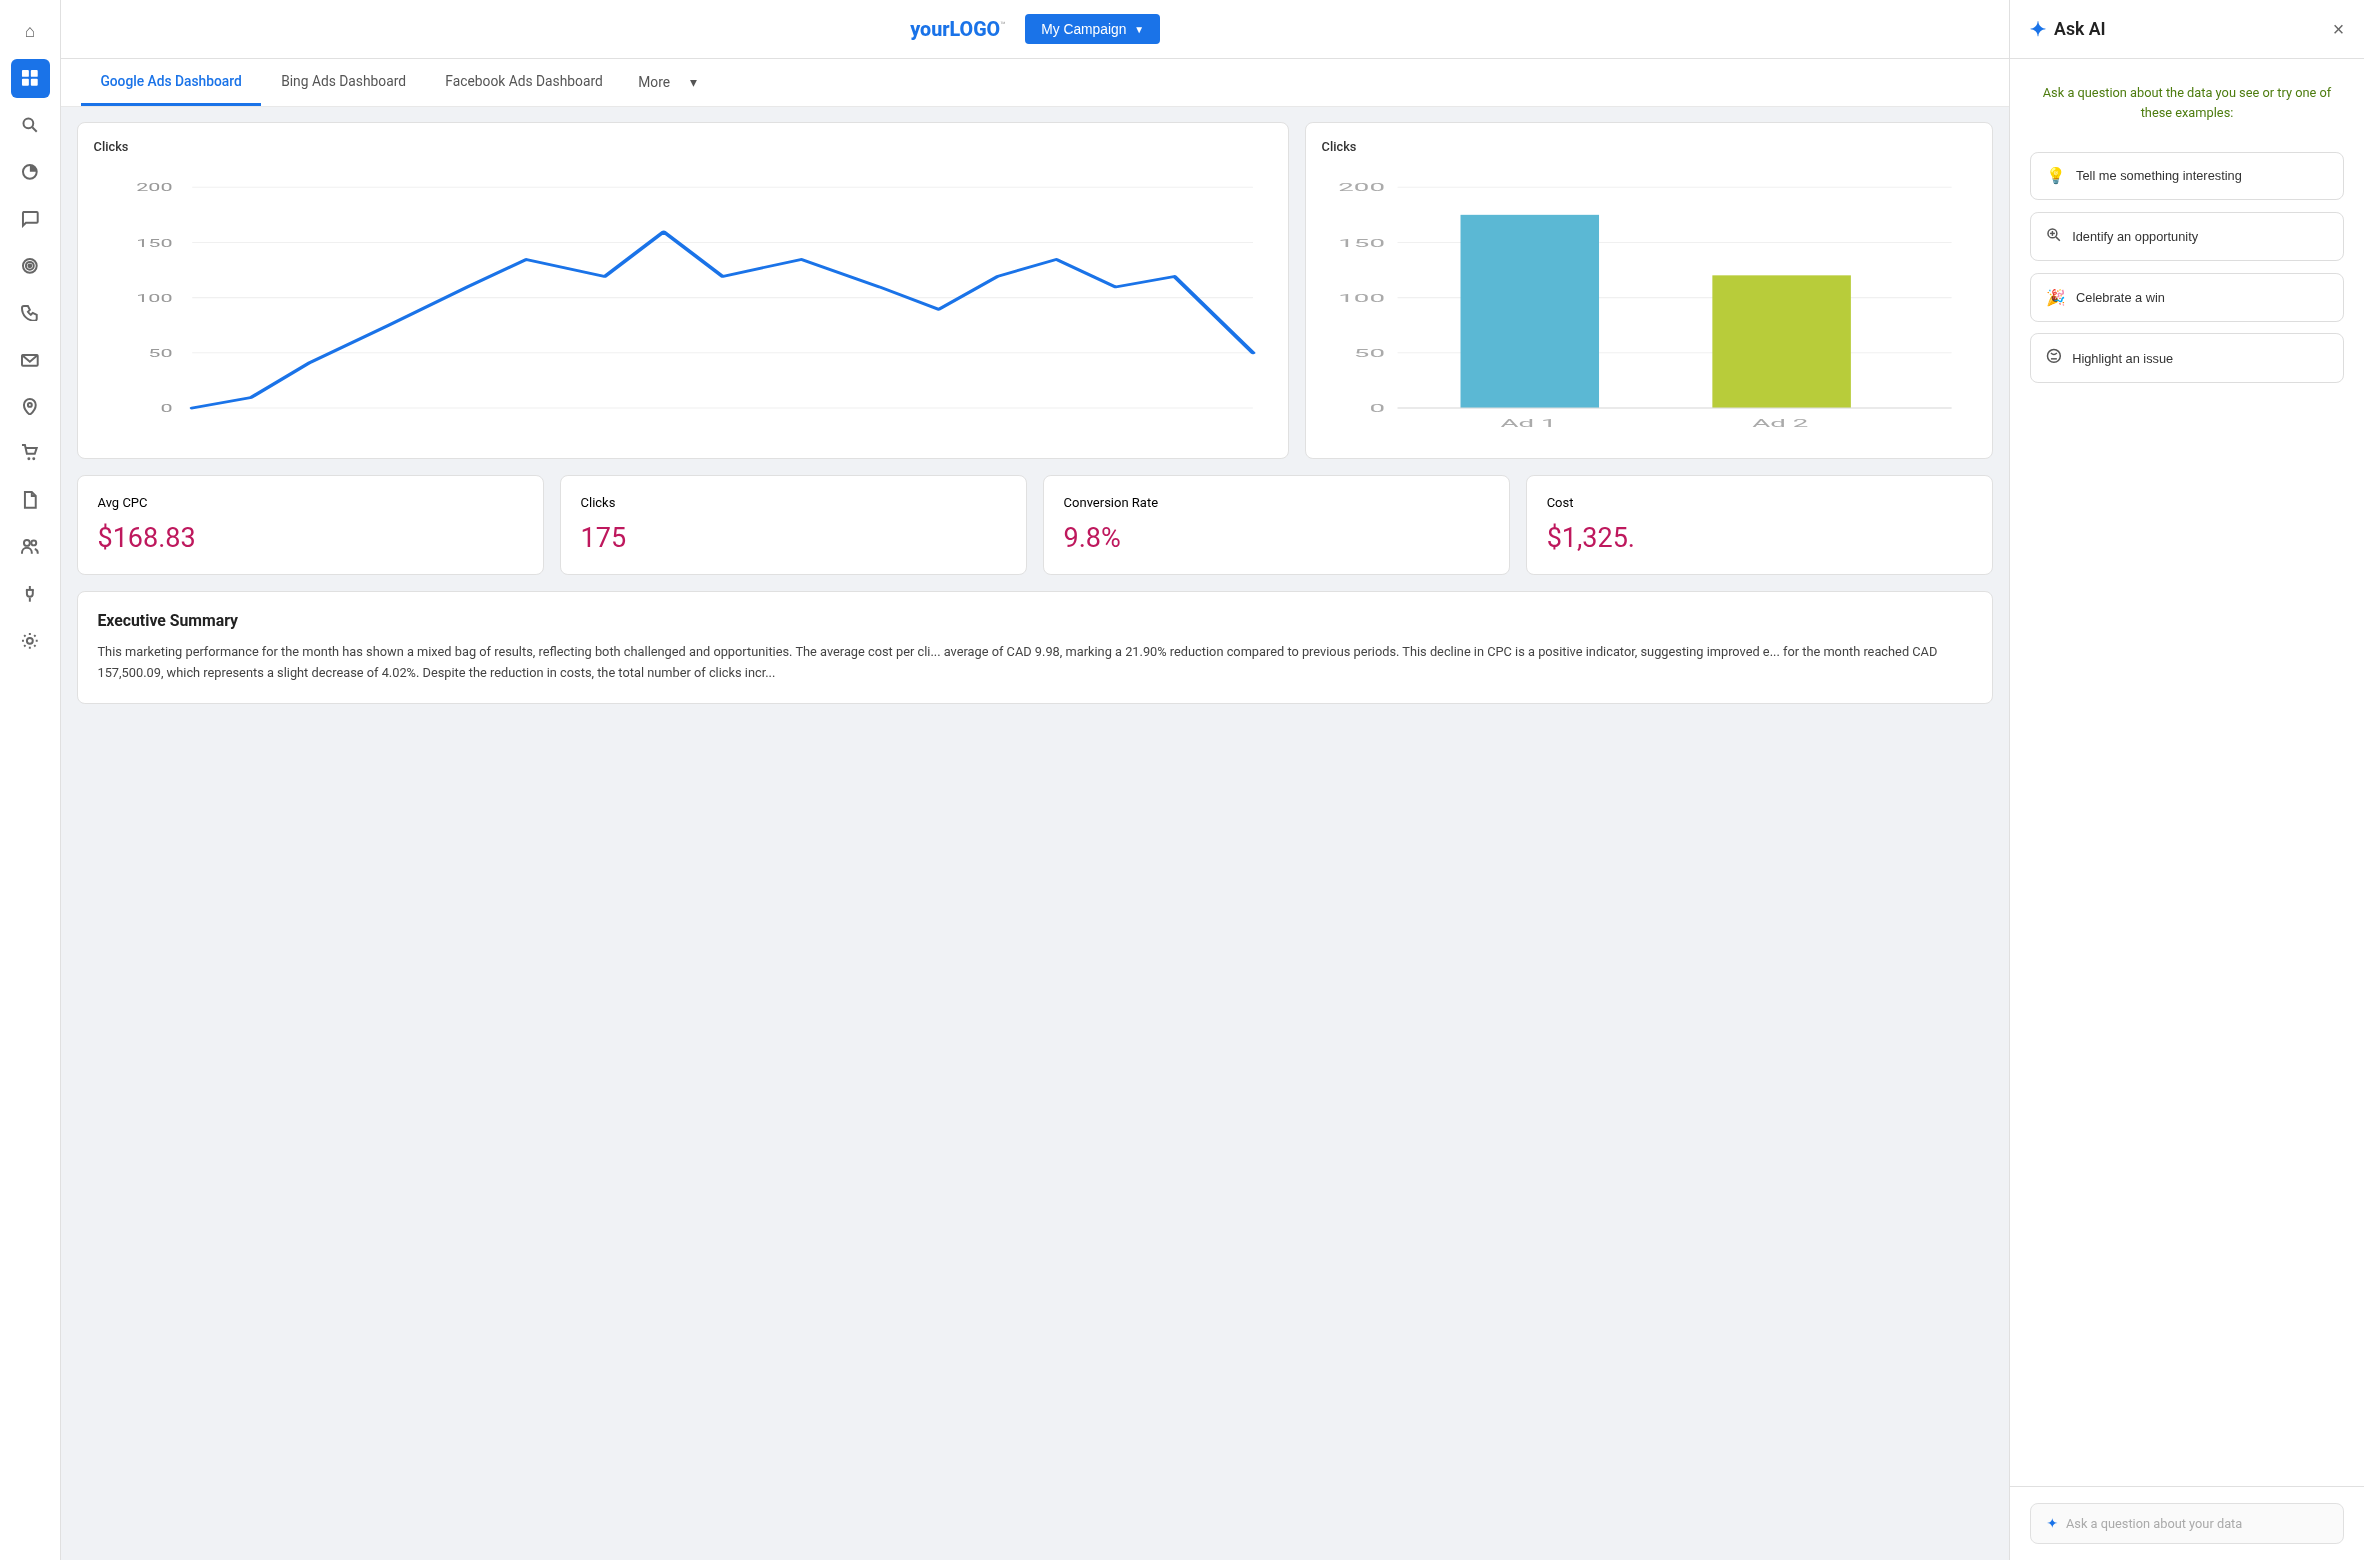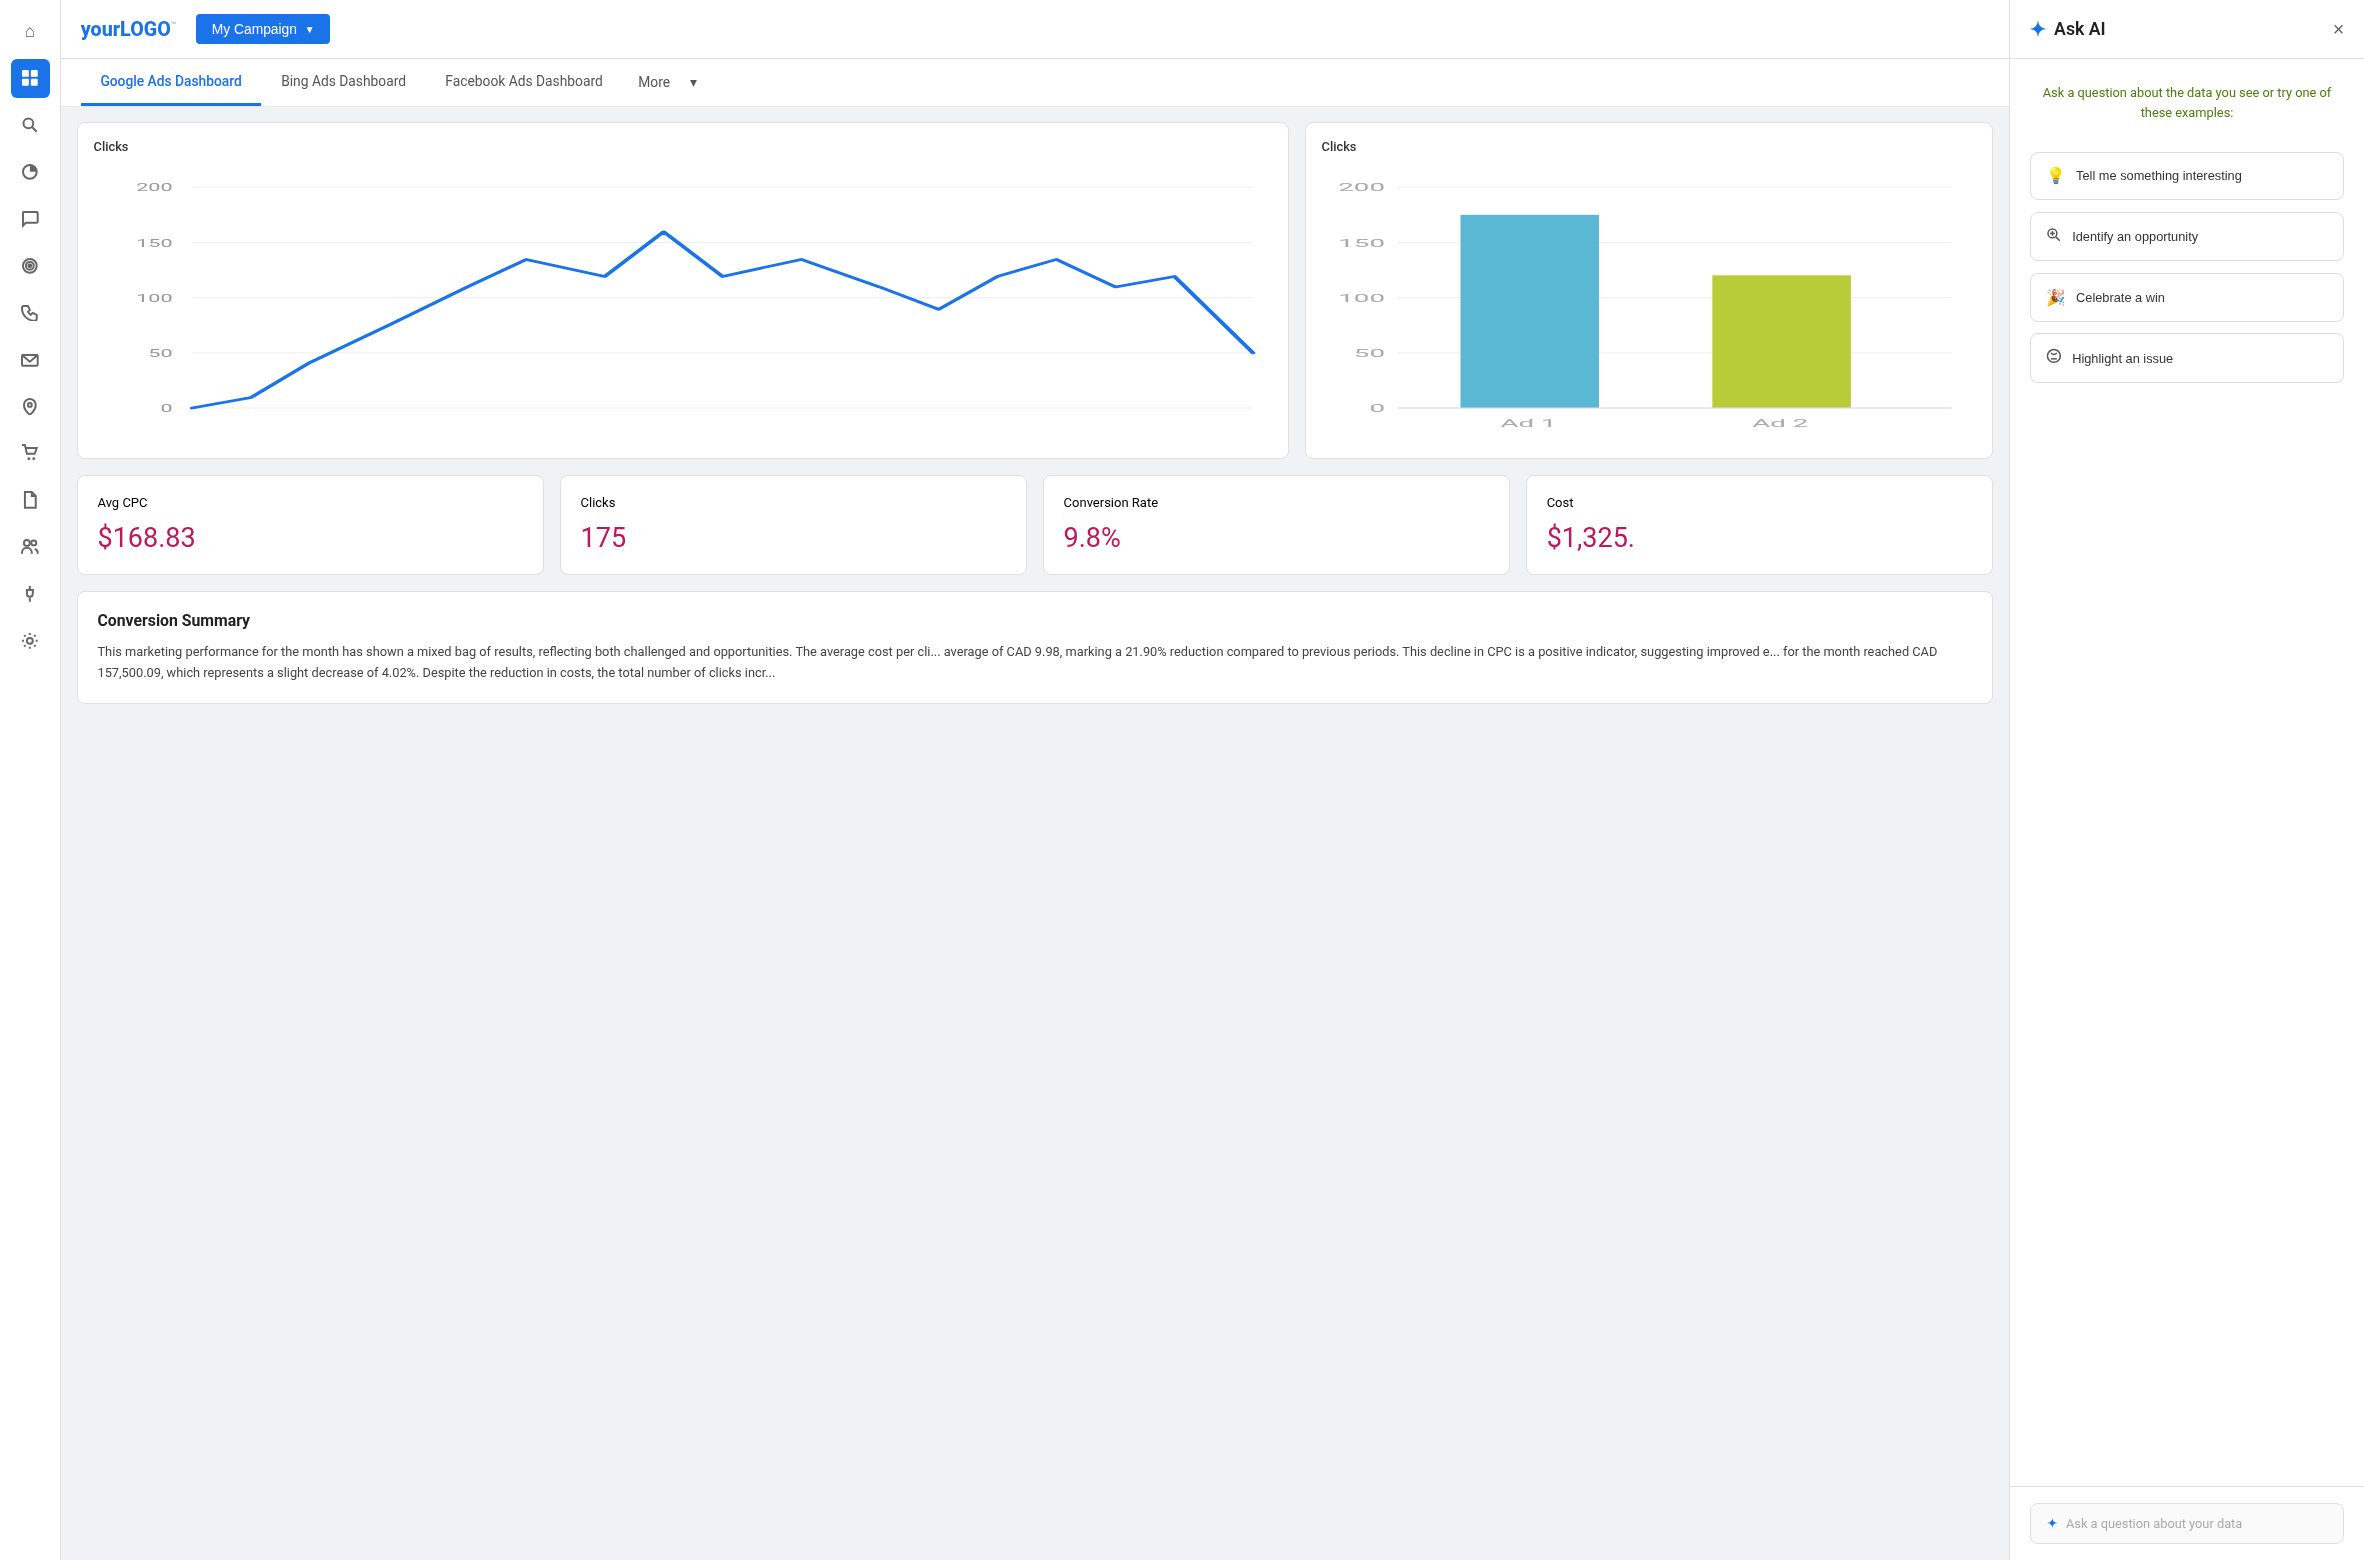--- a/index.html
+++ b/index.html
@@ -41,20 +41,21 @@
     
     .header {
       background: #fff;
       border-bottom: 1px solid #e0e0e0;
       padding: 0 19.7px;
       height: 59px;
       display: flex;
       align-items: center;
       gap: 19.7px;
       flex-shrink: 0;
+      justify-content: center;
     }
     .logo {
       font-size: 19.7px;
       font-weight: 400;
       color: #333;
     }
     .logo span { font-weight: 800; color: #1a73e8; }
     .logo sup { font-size: 8.9px; color: #999; }
     .campaign-btn {
       background: #1a73e8;
@@ -477,21 +478,21 @@
         <div class="metric-label">Conversion Rate</div>
         <div class="metric-value">9.8%</div>
       </div>
       <div class="metric-card">
         <div class="metric-label">Cost</div>
         <div class="metric-value">$1,325.</div>
       </div>
     </div>
 
     <div class="summary-card">
-      <div class="summary-title">Conversion Summary</div>
+      <div class="summary-title">Executive Summary</div>
       <div class="summary-text">This marketing performance for the month has shown a mixed bag of results, reflecting both challenged and opportunities. The average cost per cli... average of CAD 9.98, marking a 21.90% reduction compared to previous periods. This decline in CPC is a positive indicator, suggesting improved e... for the month reached CAD 157,500.09, which represents a slight decrease of 4.02%. Despite the reduction in costs, the total number of clicks incr...</div>
     </div>
 
   </div>
 </div>
 
 <div class="ai-panel">
   <div class="ai-header">
     <div class="ai-title">
       <span class="ai-sparkle">✦</span>

